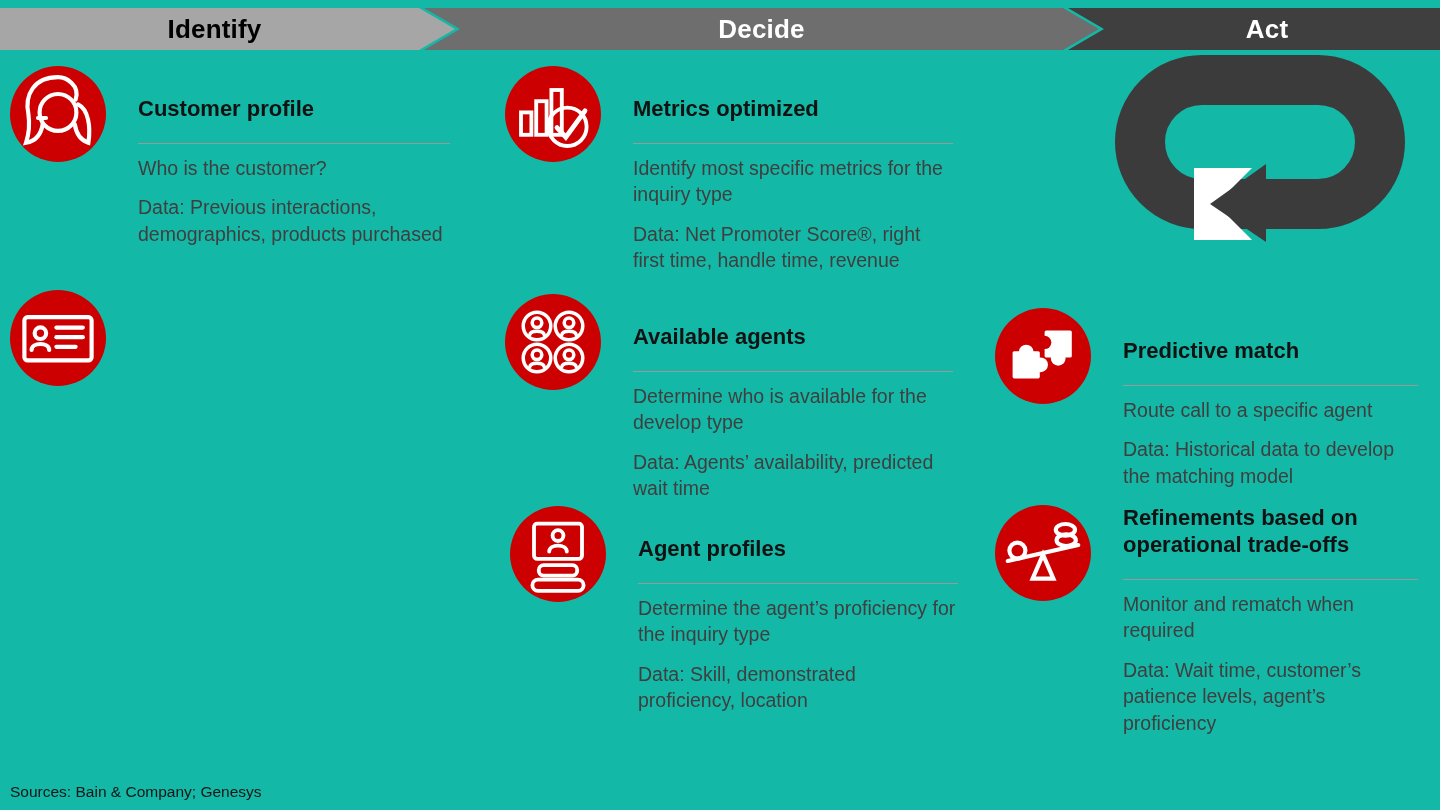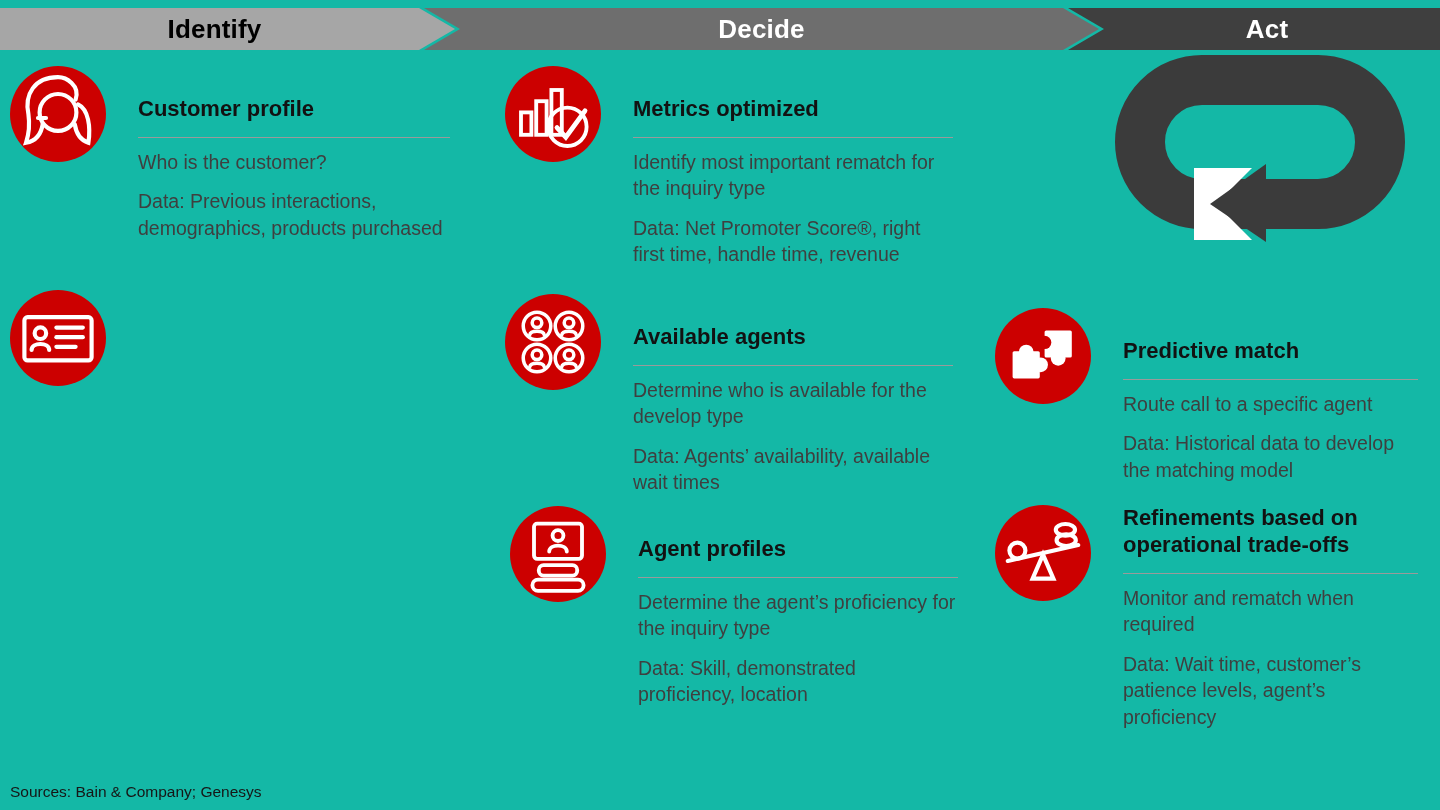--- a/index.html
+++ b/index.html
@@ -16,21 +16,21 @@
   .banner-act { left: 1068px; width: 372px; background: #3f3f3f; color: #fff;
     clip-path: polygon(0 0, 100% 0, 100% 100%, 0 100%, 36px 50%); padding-left: 26px; }
 
   
   .item { position: absolute; display: flex; align-items: flex-start; }
   .icon-circle { width: 96px; height: 96px; border-radius: 50%; background: #cc0000;
     flex: 0 0 96px; display: flex; align-items: center; justify-content: center; }
   .body { padding-left: 32px; padding-top: 30px; }
   .body.flush { padding-top: 0; }
   .body h3 { font-size: 22px; color: #121212; line-height: 1.22; border-bottom: 1px solid #9a9a9a;
-    padding-bottom: 14px; margin-bottom: 11px; }
+    padding-bottom: 20px; margin-bottom: 11px; }
   .body p { font-size: 19.5px; color: #3f3f3f; line-height: 1.36; margin-bottom: 13px; }
   .body p:last-child { margin-bottom: 0; }
 
   .loop { position: absolute; left: 1112px; top: 52px; }
   .source { position: absolute; left: 10px; top: 783px; font-size: 15.5px; color: #161616; }
 </style>
 </head>
 <body>
 
 <div class="canvas">
@@ -87,21 +87,21 @@
       <svg width="96" height="96" viewBox="0 0 60 60" fill="none" stroke="#fff" stroke-width="2.4" stroke-linecap="round">
         <rect x="10" y="29" width="6.5" height="14"></rect>
         <rect x="19.5" y="22" width="6.5" height="21"></rect>
         <rect x="29" y="15" width="6.5" height="28"></rect>
         <circle cx="39" cy="38" r="12"></circle>
         <path d="M32.5 38.5 L38 44.5 L50 28" stroke-width="3"></path>
       </svg>
     </div>
     <div class="body" style="width:352px;">
       <h3>Metrics optimized</h3>
-      <p>Identify most important rematch for the inquiry type</p>
+      <p>Identify most specific metrics for the inquiry type</p>
       <p>Data: Net Promoter Score®, right first time, handle time, revenue</p>
     </div>
   </div>
 
   <div class="item" style="left:505px; top:294px;">
     <div class="icon-circle">
       <svg width="96" height="96" viewBox="0 0 60 60" fill="none" stroke="#fff" stroke-width="2.2" stroke-linecap="round">
         <circle cx="20" cy="20" r="8.6"></circle>
           <circle cx="20" cy="18" r="3"></circle>
           <path d="M15.5 25.5 C16 22.5 24 22.5 24.5 25.5"></path>
@@ -112,21 +112,21 @@
           <circle cx="20" cy="38" r="3"></circle>
           <path d="M15.5 45.5 C16 42.5 24 42.5 24.5 45.5"></path>
         <circle cx="40" cy="40" r="8.6"></circle>
           <circle cx="40" cy="38" r="3"></circle>
           <path d="M35.5 45.5 C36 42.5 44 42.5 44.5 45.5"></path>
       </svg>
     </div>
     <div class="body" style="width:352px;">
       <h3>Available agents</h3>
       <p>Determine who is available for the develop type</p>
-      <p>Data: Agents’ availability, available wait times</p>
+      <p>Data: Agents’ availability, predicted wait time</p>
     </div>
   </div>
 
   <div class="item" style="left:510px; top:506px;">
     <div class="icon-circle">
       <svg width="96" height="96" viewBox="0 0 60 60" fill="none" stroke="#fff" stroke-width="2.4" stroke-linecap="round">
         <rect x="15" y="11" width="30" height="22" rx="2"></rect>
         <circle cx="30" cy="18.5" r="3.4"></circle>
         <path d="M24.5 28.5 C24.5 23.5 35.5 23.5 35.5 28.5"></path>
         <rect x="18" y="37" width="24" height="6.5" rx="3"></rect>

